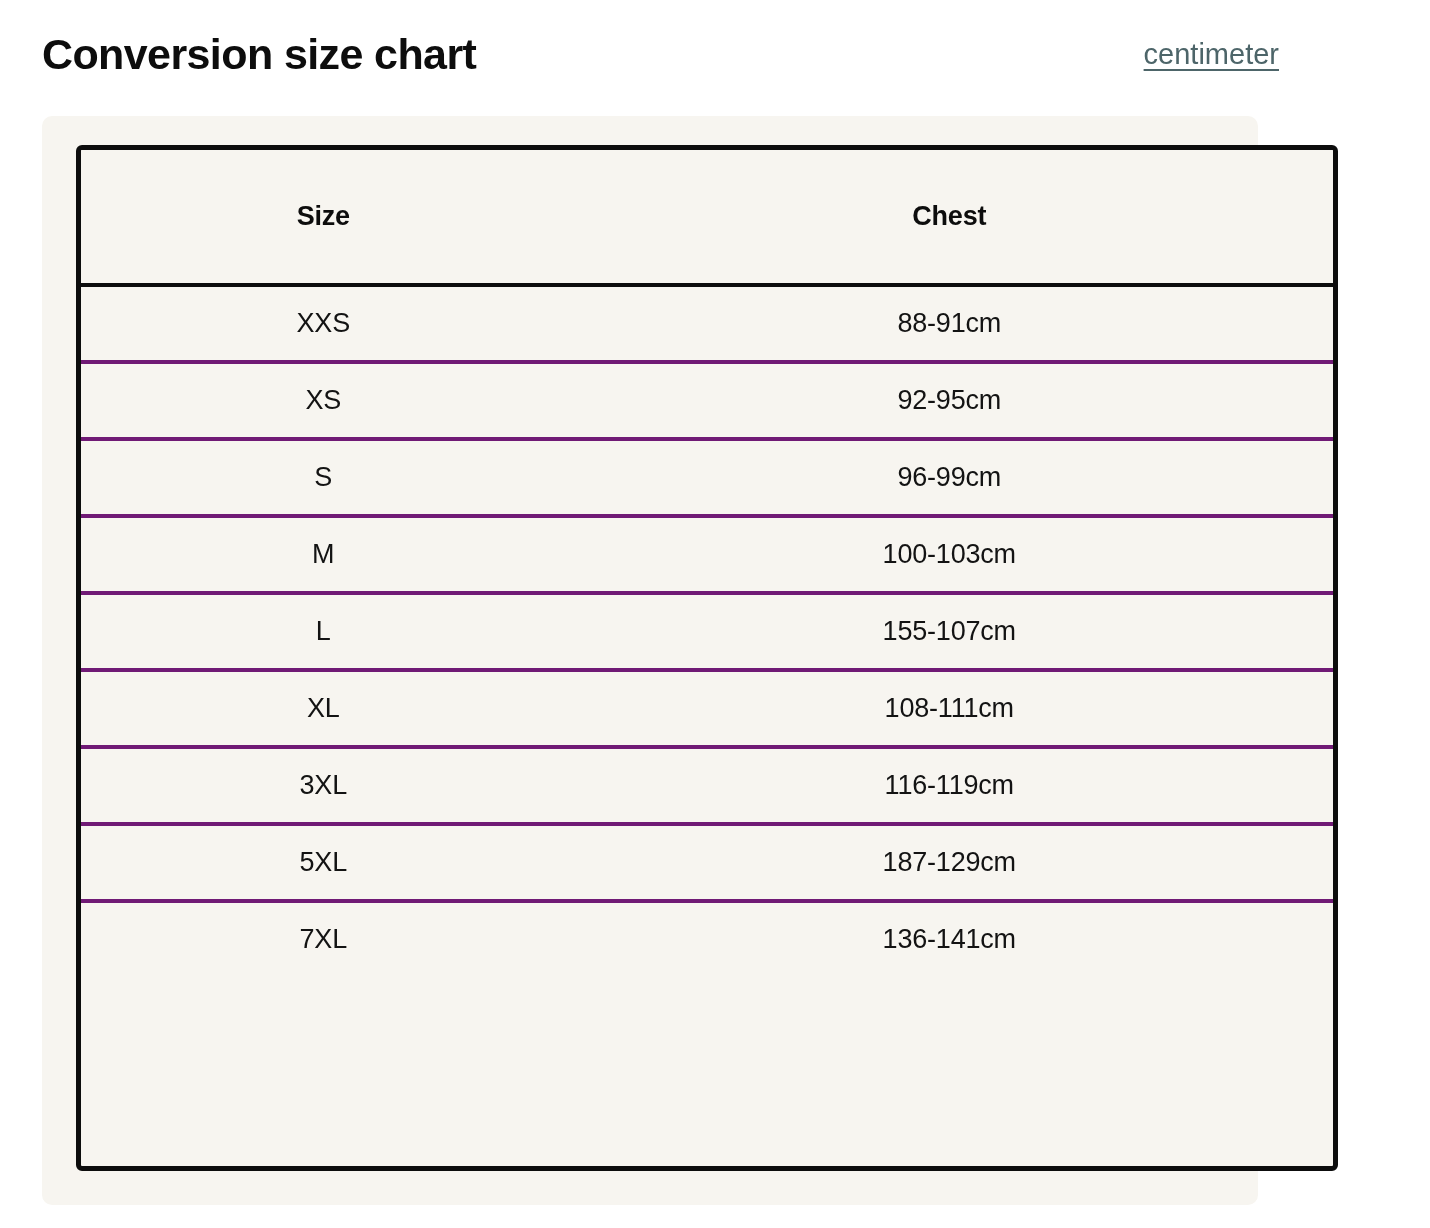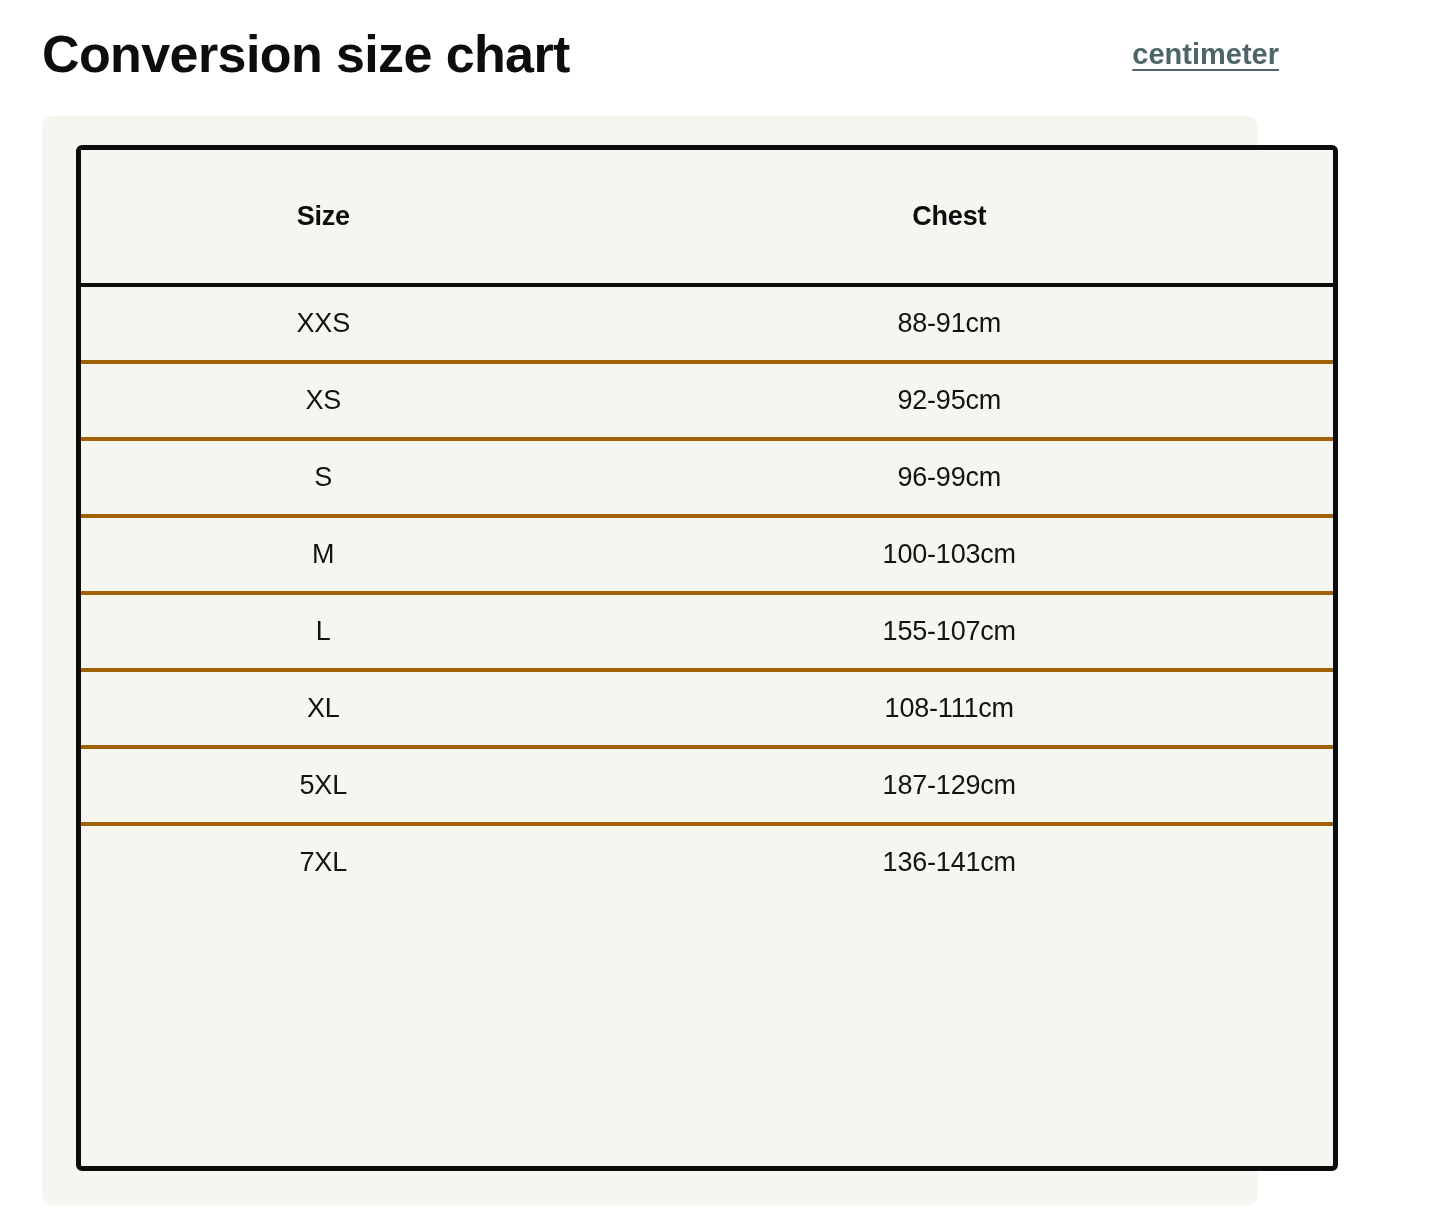--- a/index.html
+++ b/index.html
@@ -28,35 +28,35 @@
     left: 0;
     top: 0;
     width: 1430px;
     height: 116px;
   }
 
   .page-title {
     position: absolute;
     left: 42px;
     top: 30px;
-    font-size: 52px;
+    font-size: 43px;
     font-weight: bold;
     letter-spacing: -0.6px;
     line-height: 48px;
     color: #0d0d0d;
     white-space: nowrap;
   }
 
   .unit-link {
     position: absolute;
     right: 151px;
     top: 36px;
     font-size: 29px;
     line-height: 36px;
-    font-weight: bold;
+    font-weight: normal;
     color: #4d6569;
     text-decoration: underline;
     text-underline-offset: 5px;
     text-decoration-thickness: 2px;
     cursor: pointer;
     white-space: nowrap;
   }
 
   
   .panel {
@@ -107,21 +107,21 @@
   }
 
   table.grid tbody td {
     height: 73px;
     padding: 0;
     text-align: center;
     vertical-align: middle;
     font-size: 27px;
     font-weight: normal;
     color: #131313;
-    border-bottom: 4px solid #a16207;
+    border-bottom: 4px solid #701a75;
     letter-spacing: -0.2px;
   }
 
   table.grid tbody tr:last-child td {
     border-bottom: none;
   }
 </style>
 </head>
 <body>
 
@@ -164,20 +164,24 @@
             </tr>
             <tr>
               <td>L</td>
               <td>155-107cm</td>
             </tr>
             <tr>
               <td>XL</td>
               <td>108-111cm</td>
             </tr>
             <tr>
+              <td>3XL</td>
+              <td>116-119cm</td>
+            </tr>
+            <tr>
               <td>5XL</td>
               <td>187-129cm</td>
             </tr>
             <tr>
               <td>7XL</td>
               <td>136-141cm</td>
             </tr>
           </tbody>
       </table>
     </div>

